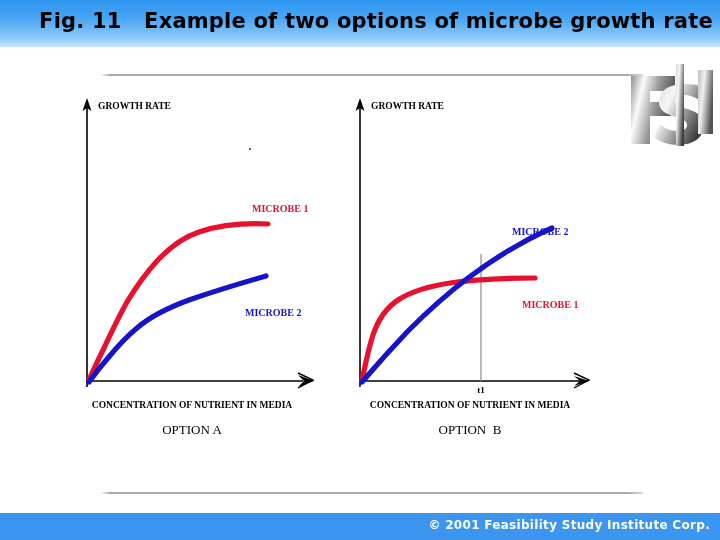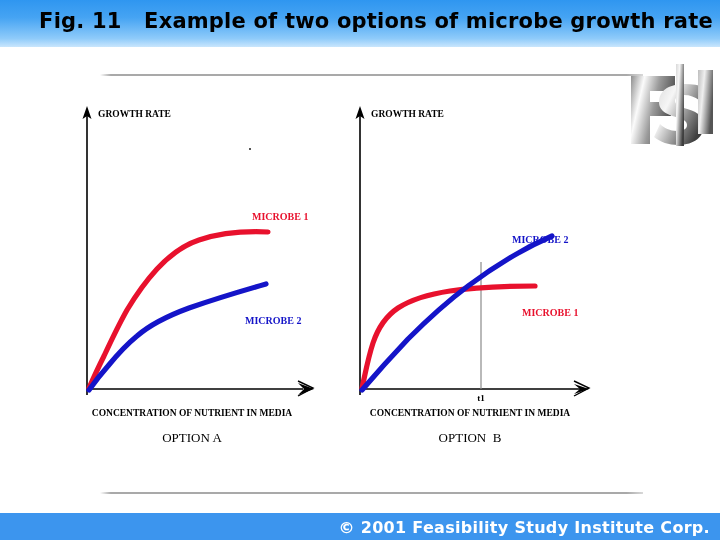--- a/index.html
+++ b/index.html
@@ -47,21 +47,21 @@
     width: 720px;
     height: 27px;
     background: #3c95ee;
   }
   #copyright-text {
     position: absolute;
     right: 10px;
     top: 5px;
     font-family: "DejaVu Sans", sans-serif;
     font-weight: bold;
-    font-size: 16px;
+    font-size: 12px;
     color: #ffffff;
     letter-spacing: 0.3px;
     white-space: pre;
   }
 
   
   .hrule {
     position: absolute;
     height: 2px;
     background: linear-gradient(to right, #ffffff 0%, #a9a9a9 2%, #a9a9a9 97%, #d9d9d9 100%);
@@ -74,21 +74,21 @@
     position: absolute;
     left: 623px;
     top: 58px;
     width: 92px;
     height: 94px;
   }
 
   
   .chart {
     position: absolute;
-    top: 100px;
+    top: 92px;
     width: 300px;
     height: 355px;
   }
   #chart-option-a { left: 60px; }
   #chart-option-b { left: 340px; }
 
   .chart svg { display: block; }
 
   .axis-title {
     font-family: "Liberation Serif", serif;

